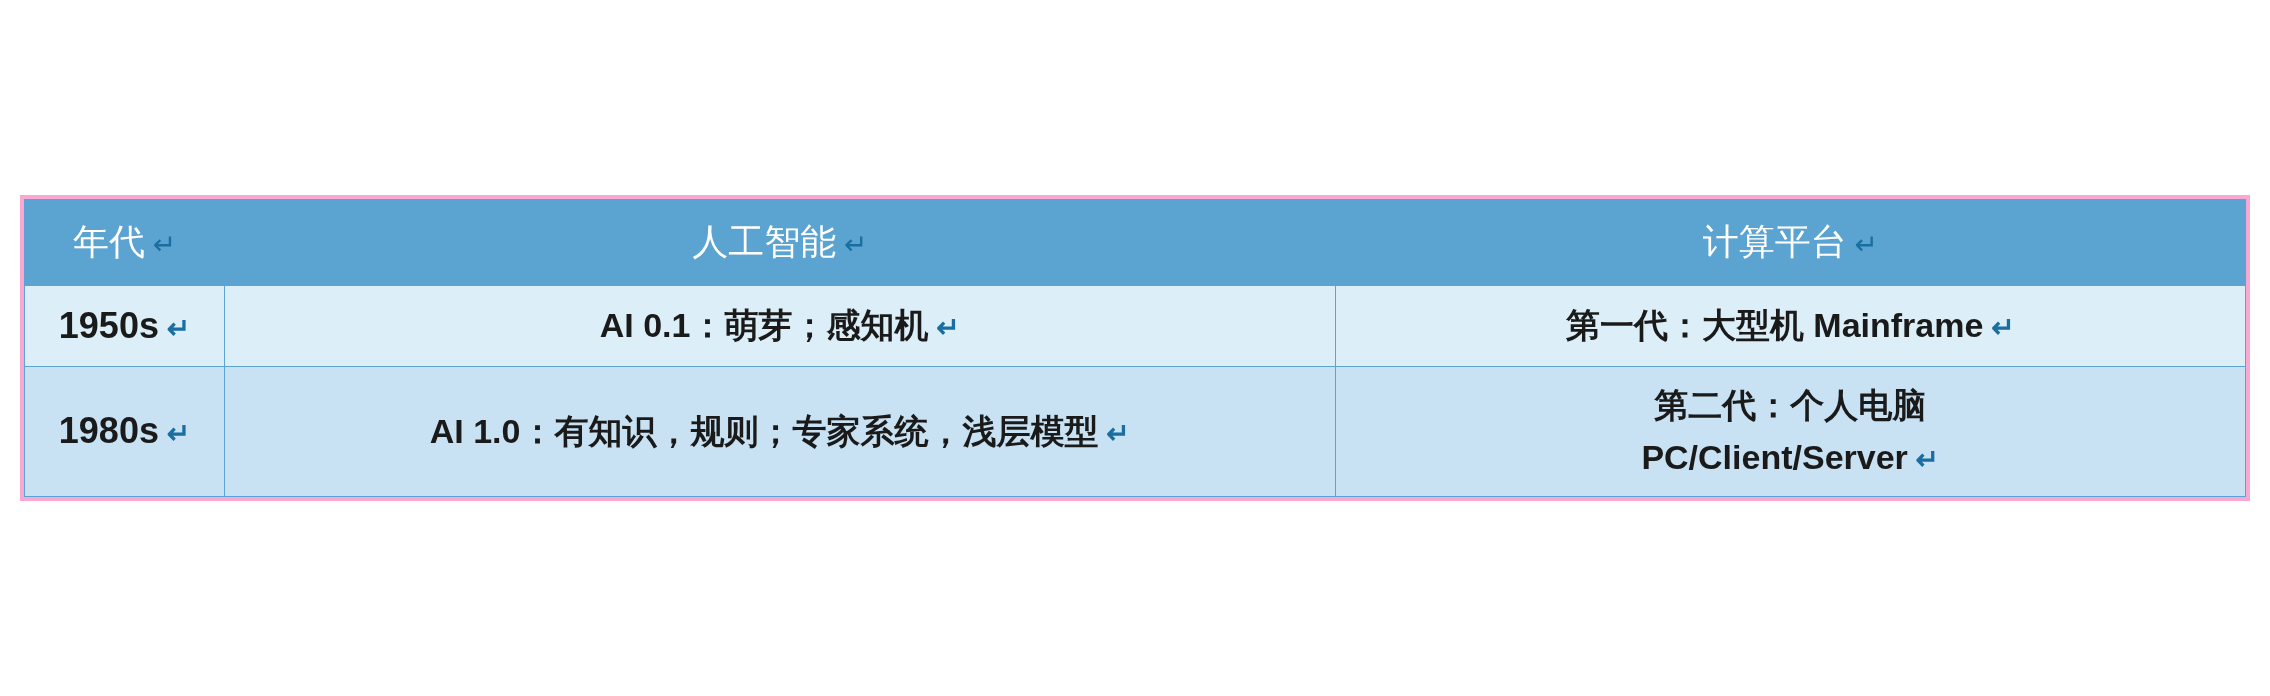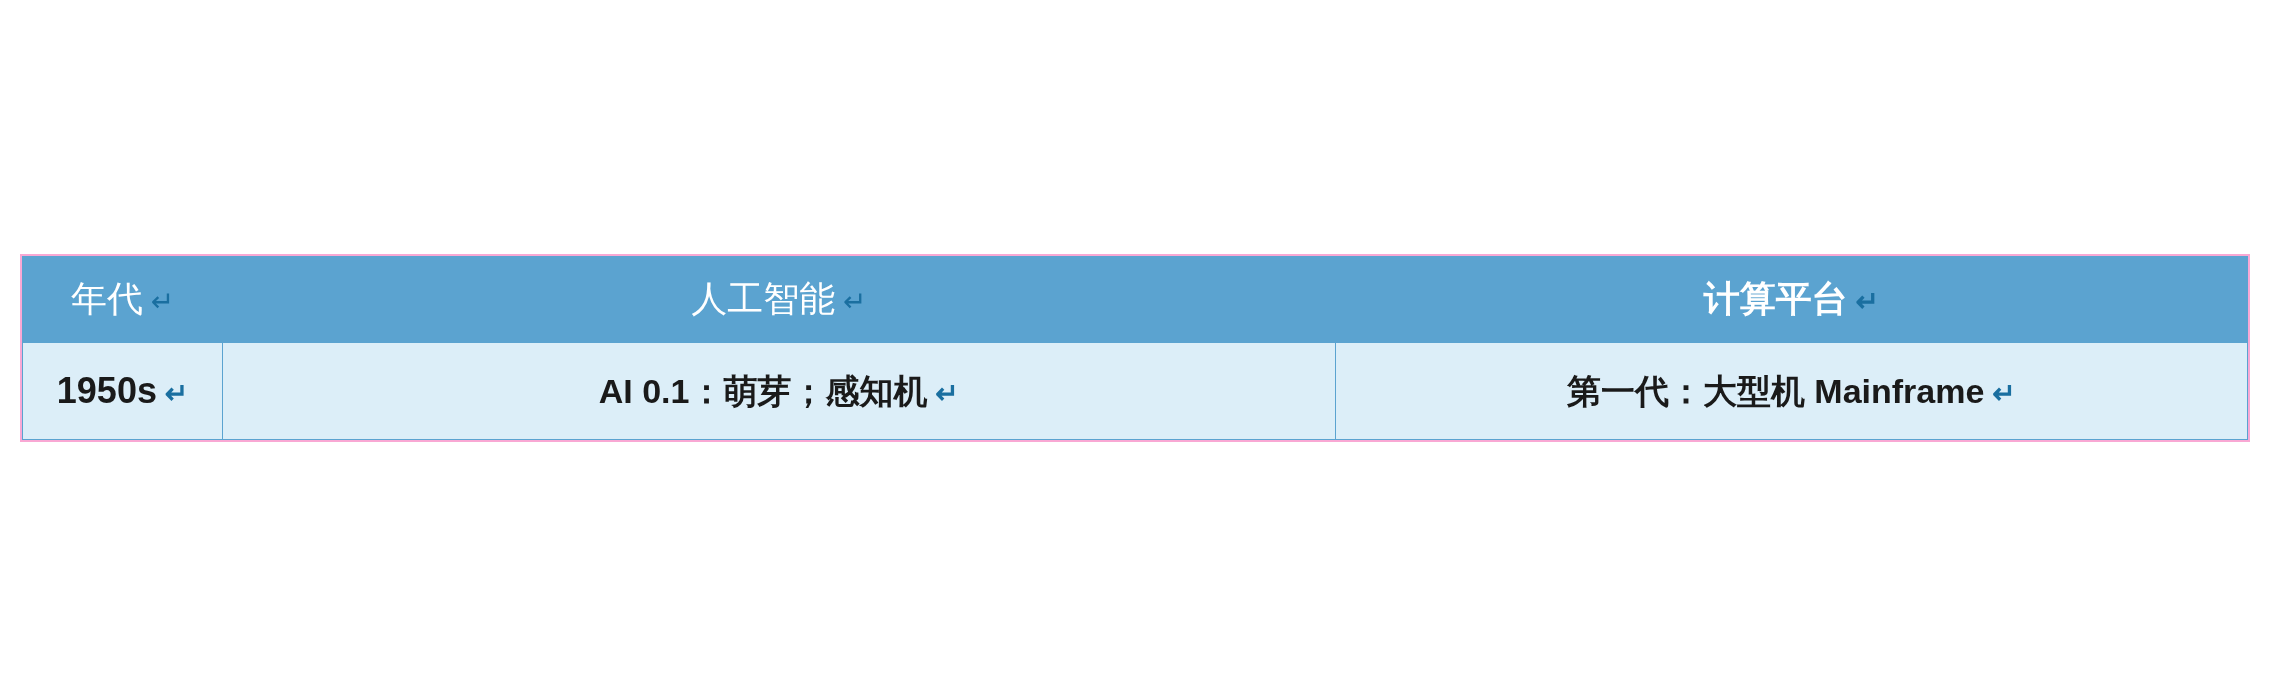--- a/index.html
+++ b/index.html
@@ -14,21 +14,21 @@
       display: flex;
       justify-content: center;
       align-items: center;
       min-height: 100vh;
       padding: 20px;
     }
 
     .table-container {
       width: 2270px;
       max-width: 100%;
-      border: 2px solid #f9a8d4;
+      border: 4px solid #f9a8d4;
     }
 
     table {
       width: 100%;
       border-collapse: collapse;
       table-layout: fixed;
     }
 
     thead tr {
       background-color: #5ba3d0;
@@ -46,34 +46,33 @@
     thead th:first-child {
       width: 200px;
     }
 
     thead th:nth-child(2) {
       width: 50%;
     }
 
     thead th:nth-child(3) {
       width: calc(50% - 200px);
-      font-weight: bold;
     }
 
     tbody tr {
       background-color: #dceef8;
     }
 
     tbody tr:nth-child(even) {
       background-color: #c8e2f3;
     }
 
     tbody td {
       border: 1.5px solid #5ba3d0;
-      padding: 20px 28px;
+      padding: 12px 28px;
       vertical-align: middle;
       font-size: 34px;
       color: #1a1a1a;
       line-height: 1.55;
     }
 
     tbody td:first-child {
       font-weight: bold;
       text-align: center;
       font-size: 36px;
@@ -114,15 +113,26 @@
         <td>
           <span>1950s</span><span class="return-symbol"> ↵</span>
         </td>
         <td>
           <span>AI 0.1：萌芽；感知机</span><span class="return-symbol"> ↵</span>
         </td>
         <td>
           <span>第一代：大型机 Mainframe</span><span class="return-symbol"> ↵</span>
         </td>
       </tr>
+      <tr>
+        <td>
+          <span>1980s</span><span class="return-symbol"> ↵</span>
+        </td>
+        <td>
+          AI 1.0：有知识，规则；专家系统，浅层模型<span class="return-symbol"> ↵</span>
+        </td>
+        <td>
+          第二代：个人电脑<br>PC/Client/Server<span class="return-symbol"> ↵</span>
+        </td>
+      </tr>
     </tbody>
   </table>
 </div>
 
 </body></html>

